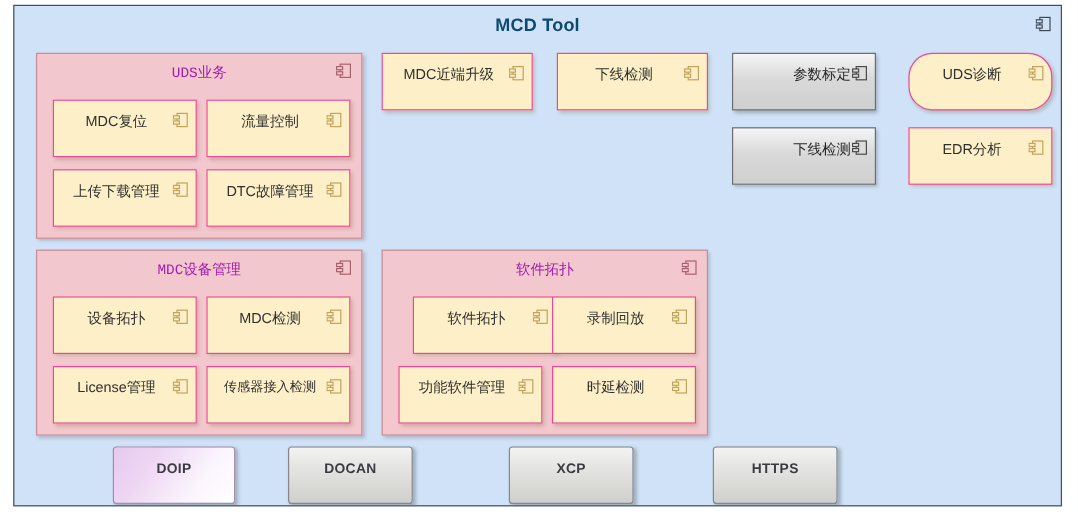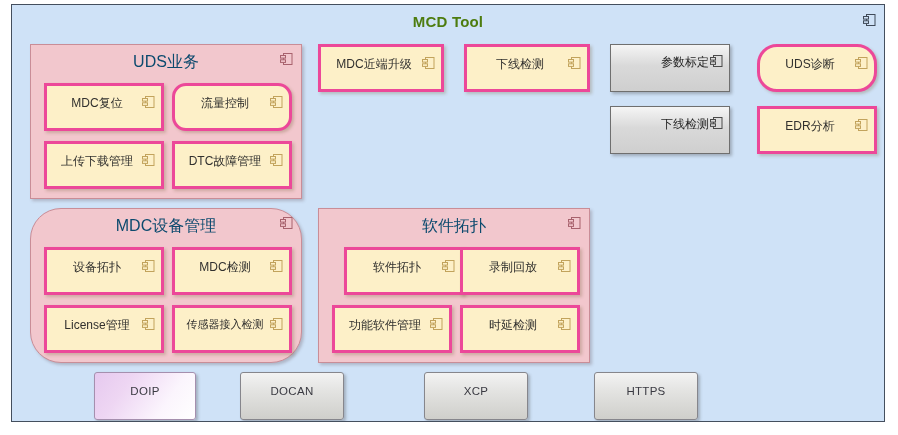--- a/index.html
+++ b/index.html
@@ -33,21 +33,21 @@
     overflow: hidden;
   }
   .frame-title {
     position: absolute;
     left: 0;
     top: 8px;
     width: 100%;
     text-align: center;
     font-size: 15px;
     font-weight: bold;
-    color: #4d7c0f;
+    color: #0c4a6e;
     letter-spacing: .2px;
   }
 
   
   .comp-icon {
     position: absolute;
     width: 13px;
     height: 14px;
     pointer-events: none;
   }
@@ -60,30 +60,31 @@
     border: 1px solid #c98d97;
     box-sizing: border-box;
     box-shadow: 2px 2px 3px rgba(90,70,75,.28);
   }
   .group-title {
     position: absolute;
     left: 0;
     top: 7px;
     width: 100%;
     text-align: center;
-    font-size: 16px;
-    color: #0c4a6e;
+    font-size: 12px;
+    color: #a21caf;
+    font-family: Liberation Mono, monospace;
   }
   .group-box > .comp-icon { right: 8px; top: 7px; }
 
   
   .ybox {
     position: absolute;
     background: #fdf0c8;
-    border: 3px solid #ec4899;
+    border: 1px solid #ec4899;
     box-sizing: border-box;
     box-shadow: 2px 2px 3px rgba(120,100,60,.30);
   }
   .ybox .lbl {
     position: absolute;
     left: 0;
     top: 9px;
     width: 100%;
     text-align: center;
     font-size: 12px;
@@ -128,20 +129,21 @@
   }
   .pbox .lbl {
     position: absolute;
     left: 0;
     top: 12px;
     width: 100%;
     text-align: center;
     font-size: 11.5px;
     color: #3a3a42;
     letter-spacing: .3px;
+    font-weight: bold;
   }
   .pbox.doip {
     background: linear-gradient(125deg, #e6c9ef 0%, #eed6f3 30%, #fbf5fd 70%, #ffffff 100%);
     border-color: #a58fae;
   }
   .pbox.grey {
     background: linear-gradient(to bottom, #f3f3f3 0%, #e3e3e1 40%, #cfcfcb 100%);
     border-color: #86868c;
   }
 </style>
@@ -176,21 +178,21 @@
         <div class="lbl">MDC复位</div>
         <span class="comp-icon">
           <svg viewBox="0 0 13 14">
               <rect x="3.5" y="1.5" width="8.5" height="11" fill="#fdf0c8" stroke="#c2a35c" stroke-width="1"></rect>
               <rect x="0.5" y="3.5" width="5" height="2.6" fill="#fdf0c8" stroke="#c2a35c" stroke-width="1"></rect>
               <rect x="0.5" y="7.8" width="5" height="2.6" fill="#fdf0c8" stroke="#c2a35c" stroke-width="1"></rect>
             </svg>
         </span>
       </div>
 
-      <div class="ybox" style="left:141px; top:38px; width:120px; height:48px;border-radius:14px;">
+      <div class="ybox" style="left:141px; top:38px; width:120px; height:48px;">
         <div class="lbl">流量控制</div>
         <span class="comp-icon">
           <svg viewBox="0 0 13 14">
               <rect x="3.5" y="1.5" width="8.5" height="11" fill="#fdf0c8" stroke="#c2a35c" stroke-width="1"></rect>
               <rect x="0.5" y="3.5" width="5" height="2.6" fill="#fdf0c8" stroke="#c2a35c" stroke-width="1"></rect>
               <rect x="0.5" y="7.8" width="5" height="2.6" fill="#fdf0c8" stroke="#c2a35c" stroke-width="1"></rect>
             </svg>
         </span>
       </div>
 
@@ -210,21 +212,21 @@
         <span class="comp-icon">
           <svg viewBox="0 0 13 14">
               <rect x="3.5" y="1.5" width="8.5" height="11" fill="#fdf0c8" stroke="#c2a35c" stroke-width="1"></rect>
               <rect x="0.5" y="3.5" width="5" height="2.6" fill="#fdf0c8" stroke="#c2a35c" stroke-width="1"></rect>
               <rect x="0.5" y="7.8" width="5" height="2.6" fill="#fdf0c8" stroke="#c2a35c" stroke-width="1"></rect>
             </svg>
         </span>
       </div>
     </div>
 
-    <div class="group-box" style="left:18px; top:203px; width:272px; height:155px;border-radius:31px;">
+    <div class="group-box" style="left:18px; top:203px; width:272px; height:155px;">
       <div class="group-title">MDC设备管理</div>
       <span class="comp-icon">
         <svg viewBox="0 0 13 14">
             <rect x="3.5" y="1.5" width="8.5" height="11" fill="#f2c7cd" stroke="#a8626d" stroke-width="1"></rect>
             <rect x="0.5" y="3.5" width="5" height="2.6" fill="#f2c7cd" stroke="#a8626d" stroke-width="1"></rect>
             <rect x="0.5" y="7.8" width="5" height="2.6" fill="#f2c7cd" stroke="#a8626d" stroke-width="1"></rect>
           </svg>
       </span>
 
       <div class="ybox" style="left:13px; top:38px; width:120px; height:48px;">

